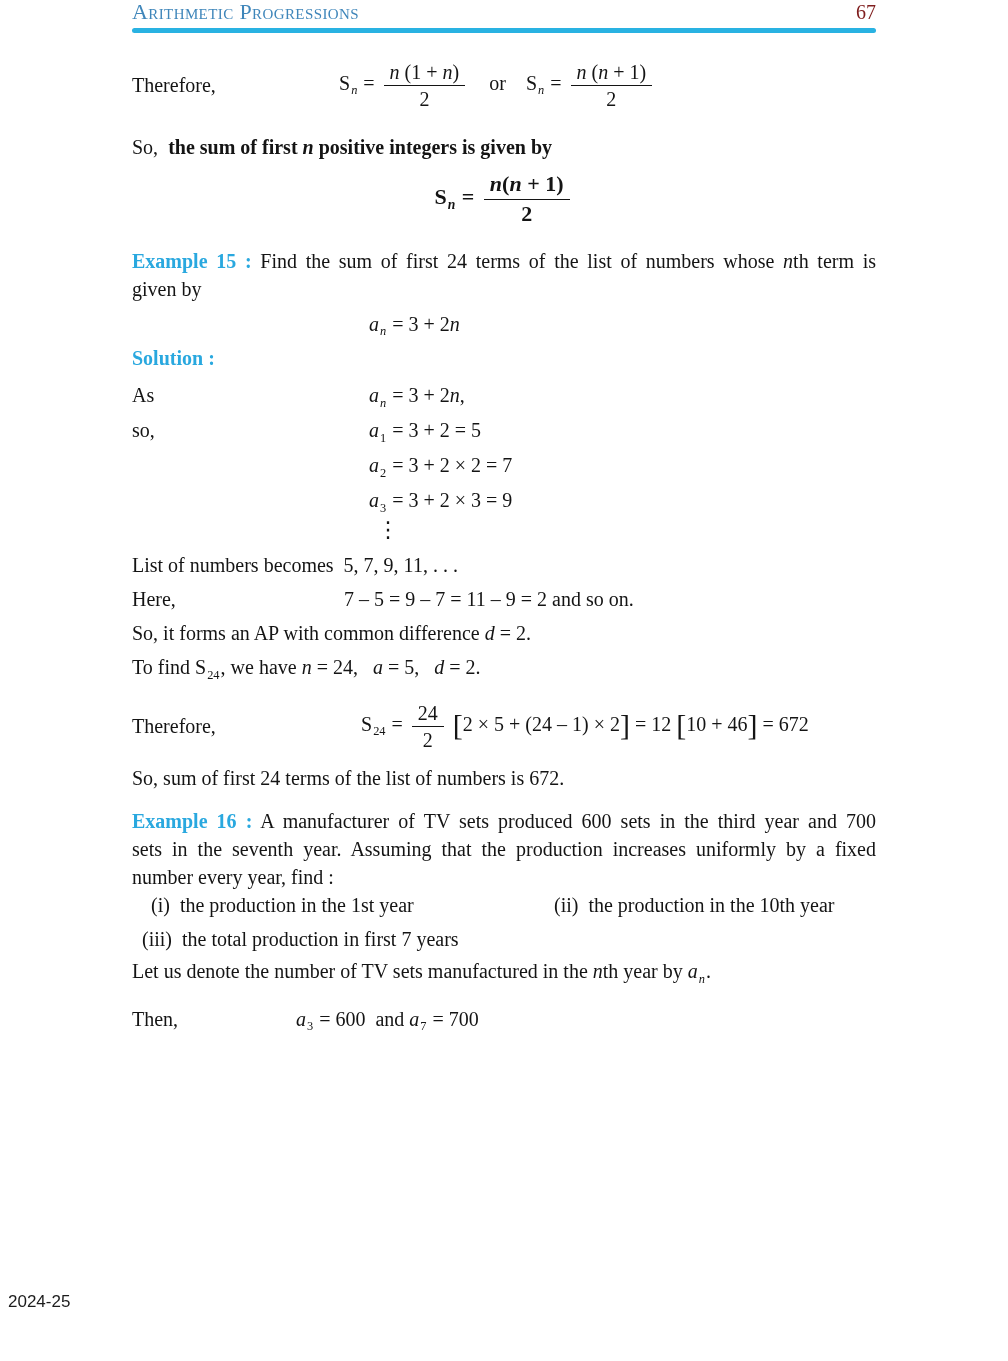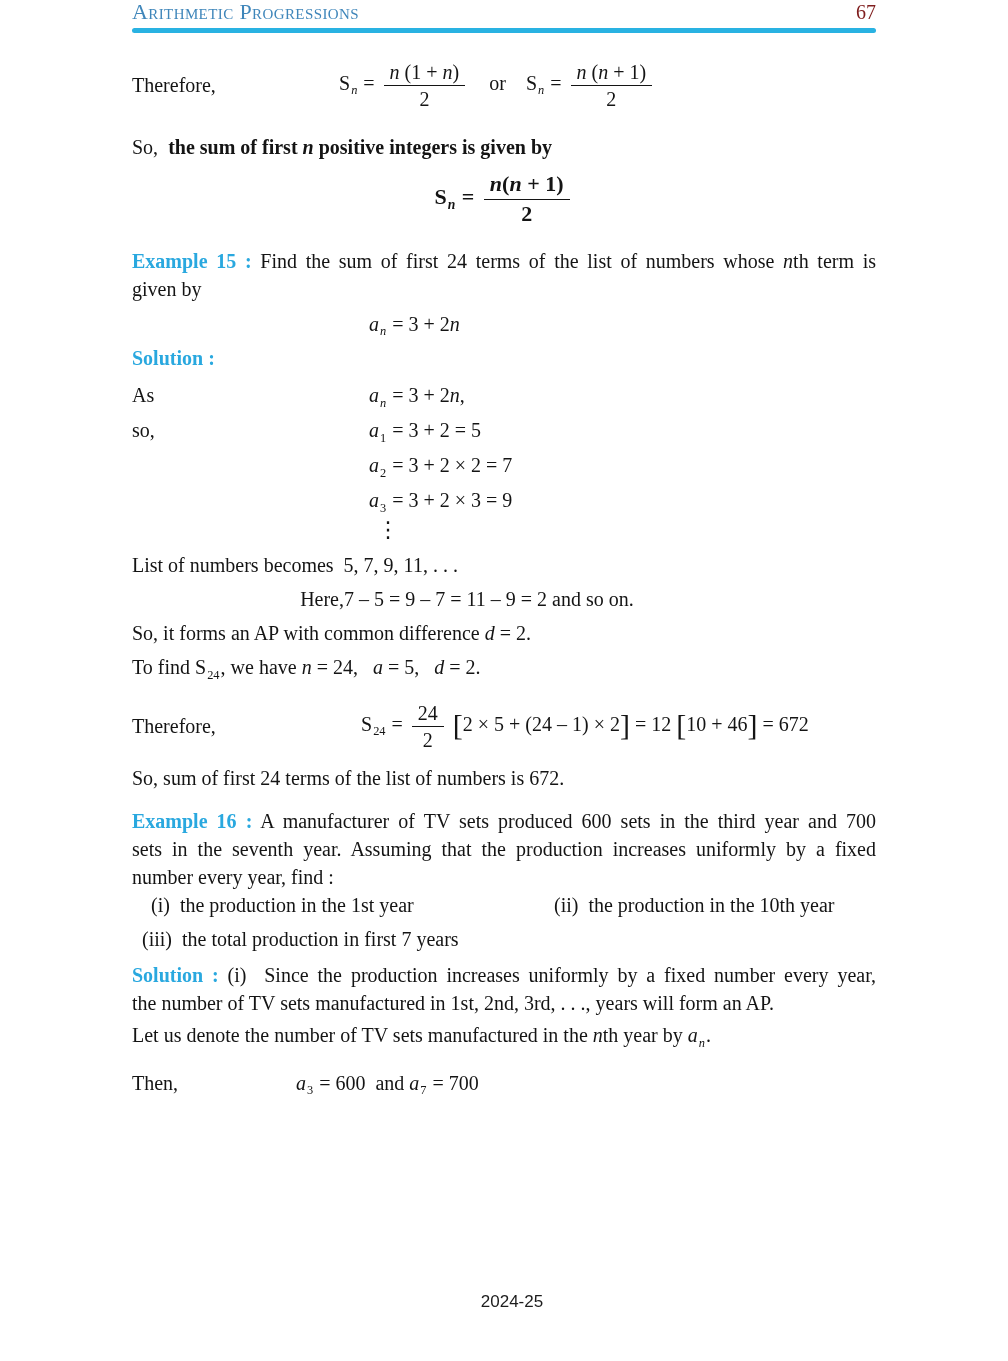--- a/index.html
+++ b/index.html
@@ -42,34 +42,34 @@
                display:flex; align-items:center; justify-content:center; }
   #ex15-para{ margin-top:20px; }
   #an-display{ margin-top:6px; height:30px; padding-left:237px; display:flex; align-items:center; }
   #sol15-line{ margin-top:5px; line-height:28px; }
   .eqg{ height:35px; }
   .eqg .lbl{ width:237px; }
   #eq-first{ margin-top:6px; }
   #dots-row{ height:26px; padding-left:245px; font-size:22px; line-height:24px; }
   #list-line{ margin-top:4px; }
   #here-row{ height:34px; }
-  #here-row .lbl{ width:212px;text-align:right; }
+  #here-row .lbl{ width:212px; }
   #s24-row{ margin-top:8px; min-height:62px; }
   #s24-row .lbl{ width:229px; }
   #sum-line{ margin-top:4px; }
   #ex16-para{ margin-top:12px; }
   #items-row{ line-height:28px; display:flex; padding-left:19px; }
   #item-i{ width:403px; flex:none; }
   #item-iii{ margin-top:6px; line-height:28px; padding-left:10px; }
   #sol16-para{ margin-top:8px; }
   #letus-line{ margin-top:2px; line-height:32px; }
   #then-row{ margin-top:12px; min-height:34px; }
   #then-row .lbl{ width:164px; }
 
-  .footer{ position:absolute; left:16px; right:0; top:1292px; text-align:center;
+  .footer{ position:absolute; left:8px; right:0; top:1292px; text-align:left;
            font-family:"Liberation Sans", sans-serif; font-size:17px; color:#1c1c1c; }
 </style>
 </head>
 <body>
 
 <div class="page">
   <div class="content">
 
     <div class="hdr">
       <div class="hdr-row">
@@ -147,26 +147,20 @@
       <div class="jl">sets in the seventh year. Assuming that the production increases uniformly by a fixed</div>
       <div>number every year, find :</div>
     </div>
 
     <div id="items-row">
       <span id="item-i">(i)&nbsp; the production in the 1st year</span>
       <span>(ii)&nbsp; the production in the 10th year</span>
     </div>
     <div id="item-iii">(iii)&nbsp; the total production in first 7 years</div>
 
-    <div class="para" id="sol16-para">
-      <div class="jl">
-        <span class="cyan">Solution :</span><span> (i)&nbsp; Since the production increases uniformly by a fixed number every year,</span>
-      </div>
-      <div>the number of TV sets manufactured in 1st, 2nd, 3rd, . . ., years will form an AP.</div>
-    </div>
 
     <div id="letus-line"><span class="rm">Let us denote the number of TV sets manufactured in the </span><span class="it">n</span><span class="rm">th year by </span><span class="it">a</span><span class="sb it">n</span><span class="rm">.</span></div>
 
     <div class="eqrow" id="then-row">
       <span class="lbl">Then,</span>
       <span><span class="it">a</span><span class="sb">3</span><span class="rm"> = 600 &nbsp;and </span><span class="it">a</span><span class="sb">7</span><span class="rm"> = 700</span></span>
     </div>
 
   </div>
 

